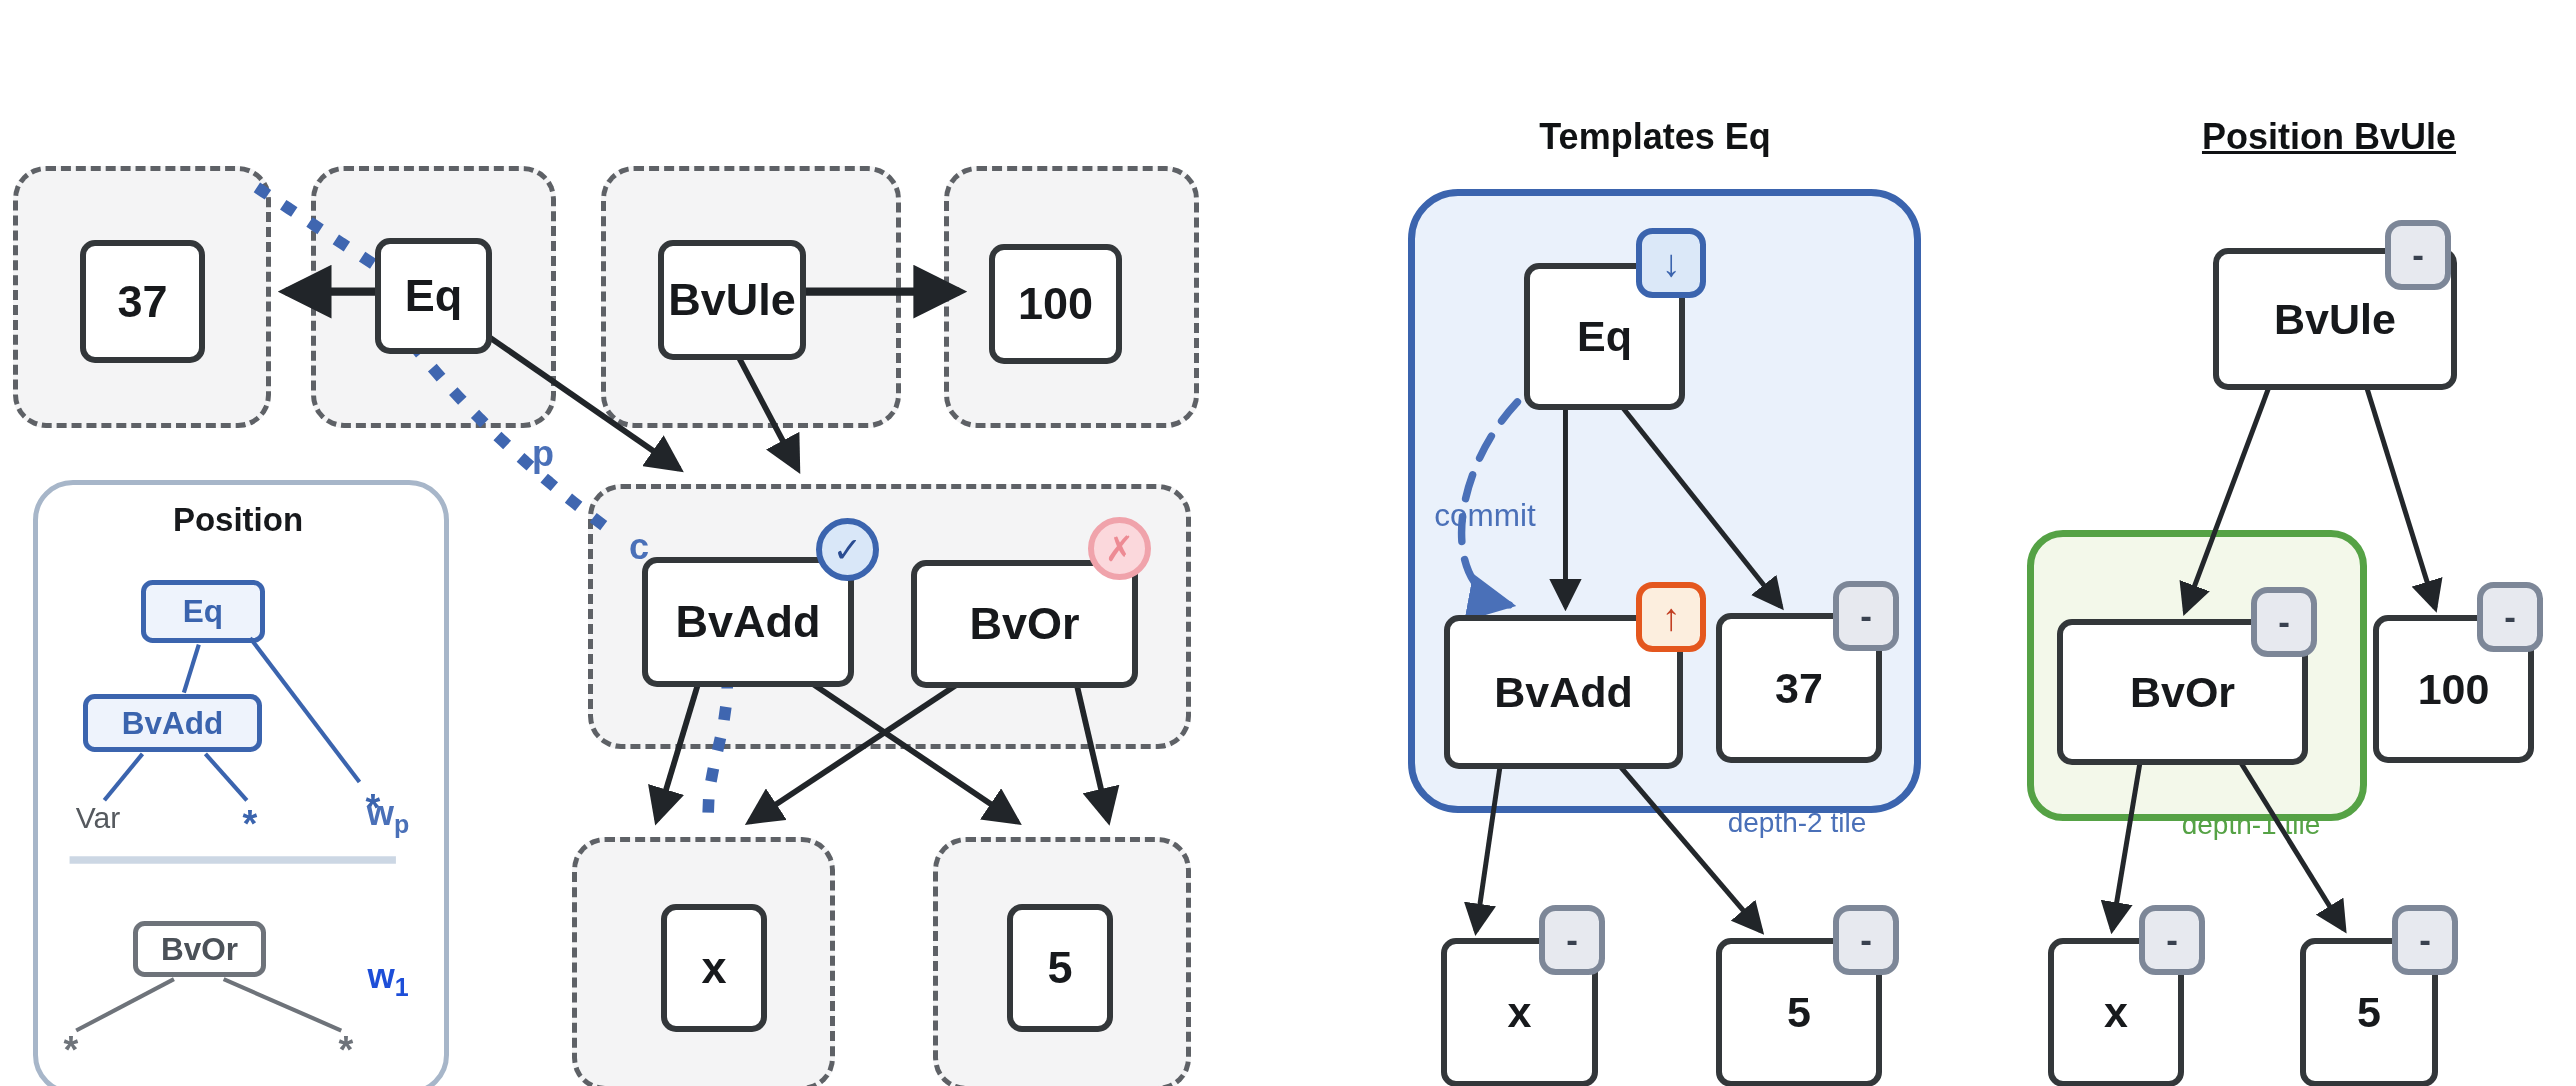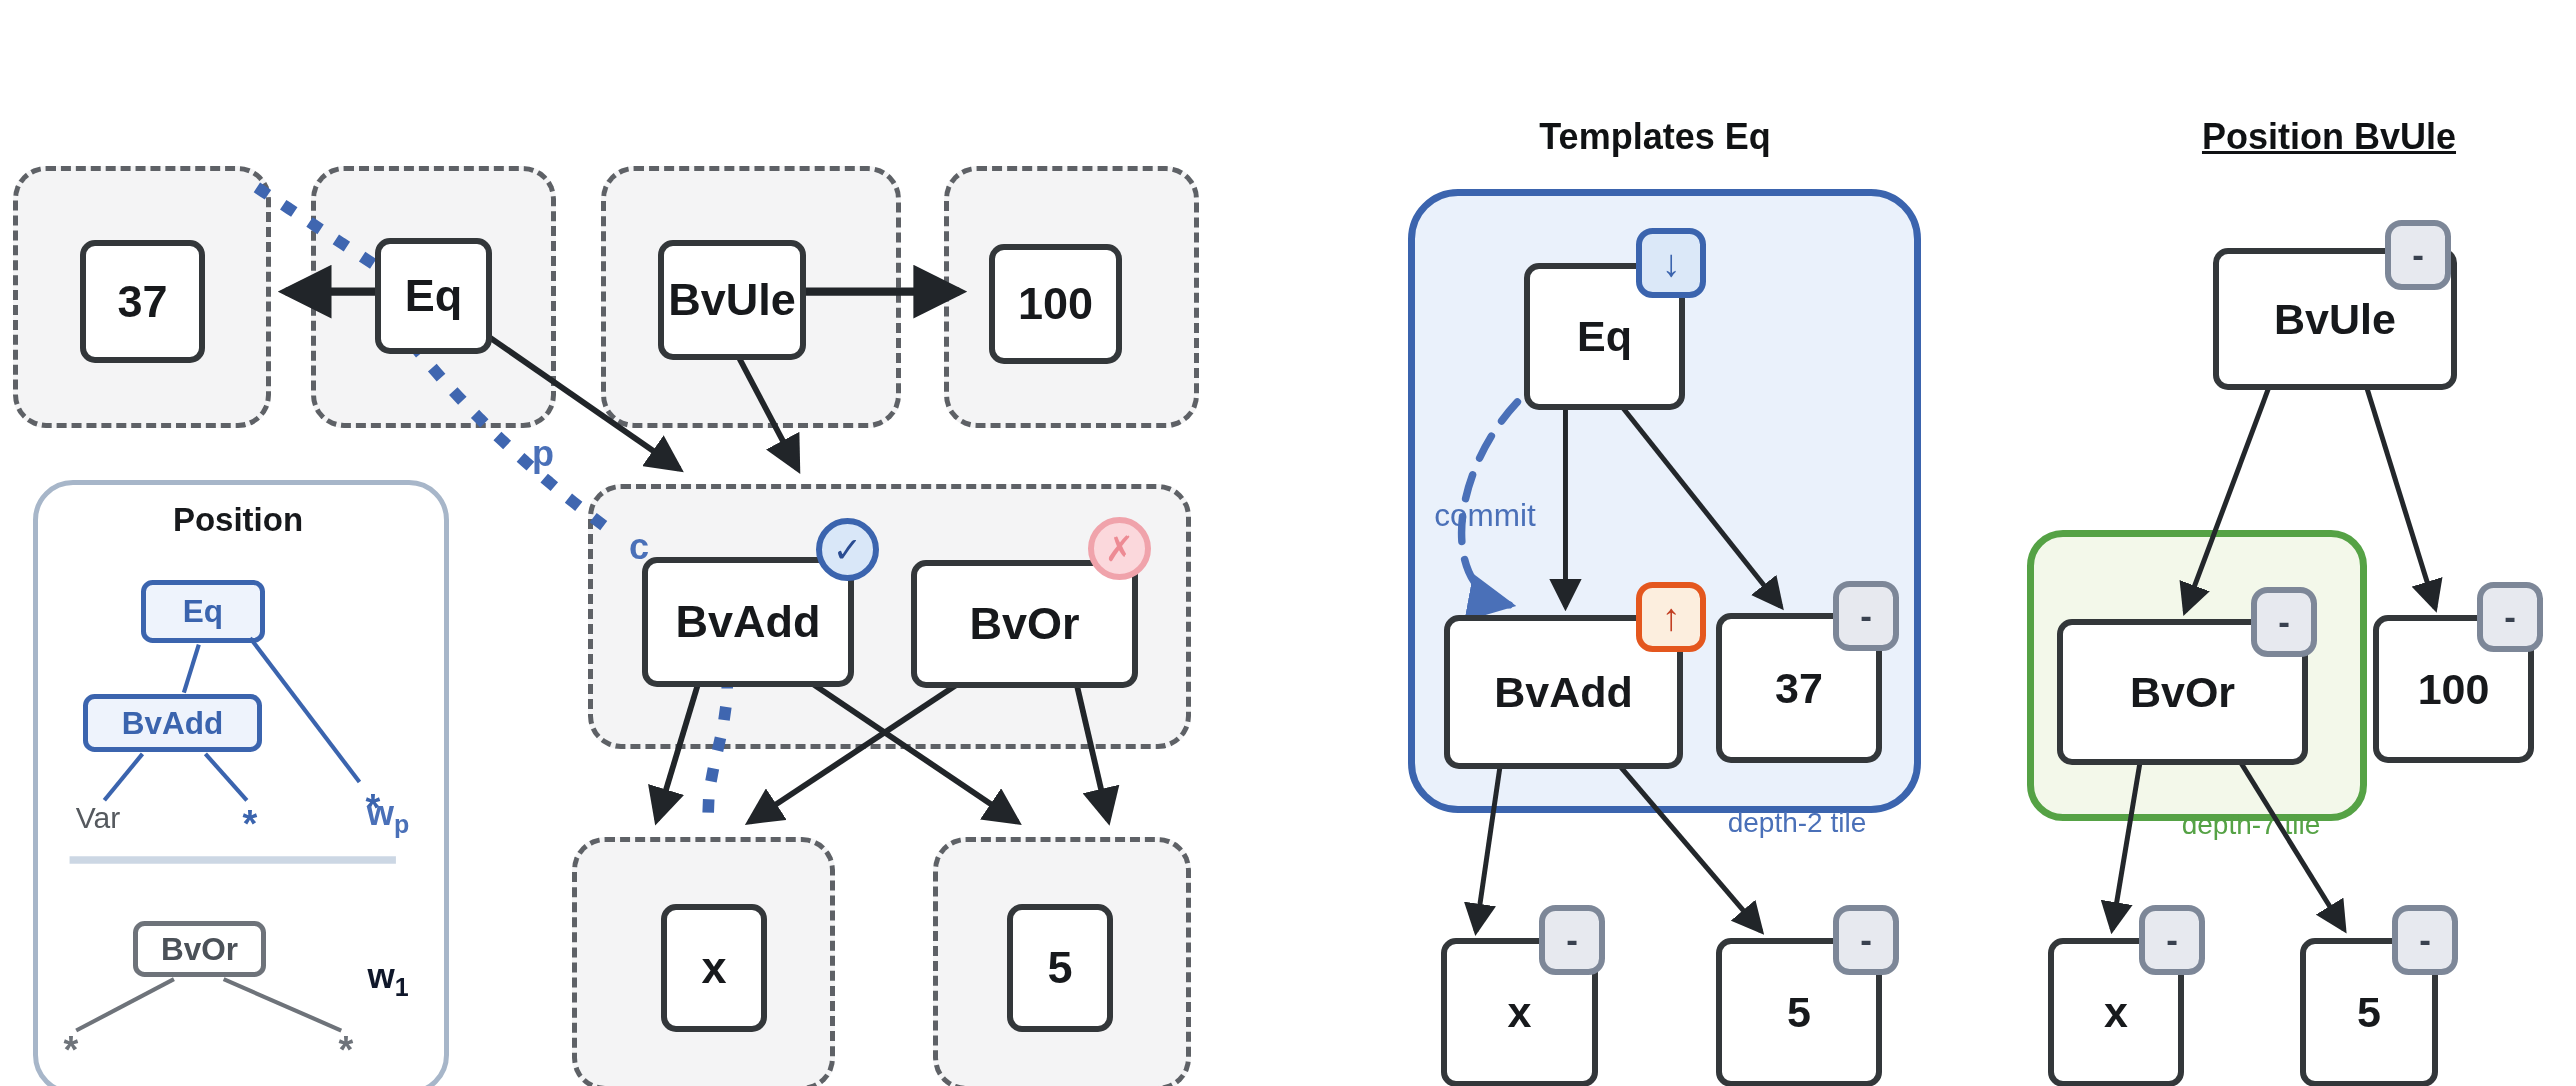--- a/index.html
+++ b/index.html
@@ -42,21 +42,21 @@
     position:absolute;background:#ffffff;border:5px solid #a7b6c9;border-radius:40px;
   }
   .tnode{
     position:absolute;display:flex;align-items:center;justify-content:center;font-weight:bold;
     border-radius:11.6px;box-sizing:border-box;font-size:31.5px;
   }
   .tnode-blue{border:5.8px solid #3b64ae;background:#eef3fc;color:#3b64ae;}
   .tnode-gray{border:5px solid #6e737a;background:#ffffff;color:#4b5158;}
   .blue-lbl{color:#4a70b8;}
   .green-lbl{color:#55a245;}
-  .gray-lbl{color:#0f172a;}
+  .gray-lbl{color:#1d4ed8;}
   .w-lbl{font-size:35px;font-weight:bold;}
   .w-lbl sub{font-size:25px;}
   svg.edges{position:absolute;left:0;top:0;pointer-events:none;}
 </style>
 </head>
 <body>
 
 <div id="canvas">
 
   <div class="lbl pos-title" style="left:1655px;top:137px;">Templates Eq</div>
@@ -89,21 +89,21 @@
   </div>
   <div class="lbl" style="left:71px;top:1050px;font-size:38px;font-weight:bold;color:#6e737a;">*</div>
   <div class="lbl" style="left:346px;top:1050px;font-size:38px;font-weight:bold;color:#6e737a;">*</div>
   <div class="lbl w-lbl gray-lbl" style="left:388px;top:979px;">
     <span>w</span><sub>1</sub>
   </div>
 
   <div class="tile-blue" style="left:1408px;top:189px;width:499px;height:610px;"></div>
   <div class="tile-green" style="left:2027px;top:530px;width:326px;height:277px;"></div>
   <div class="lbl blue-lbl" style="left:1797px;top:823px;font-size:28px;">depth-2 tile</div>
-  <div class="lbl green-lbl" style="left:2251px;top:825px;font-size:28px;">depth-7 tile</div>
+  <div class="lbl green-lbl" style="left:2251px;top:825px;font-size:28px;">depth-1 tile</div>
 
   <svg class="edges" width="2576" height="1087" viewBox="0 0 3110 1312">
     <defs>
       <marker id="arrB" viewBox="0 0 10 10" refX="8.5" refY="5" markerWidth="6.5" markerHeight="6.5" orient="auto-start-reverse">
         <path d="M0 0 L10 5 L0 10 Z" fill="#212529"></path>
       </marker>
       <marker id="arrBlue" viewBox="0 0 10 10" refX="8.5" refY="5" markerWidth="6.5" markerHeight="6.5" orient="auto-start-reverse">
         <path d="M0 0 L10 5 L0 10 Z" fill="#4a70b8"></path>
       </marker>
     </defs>

